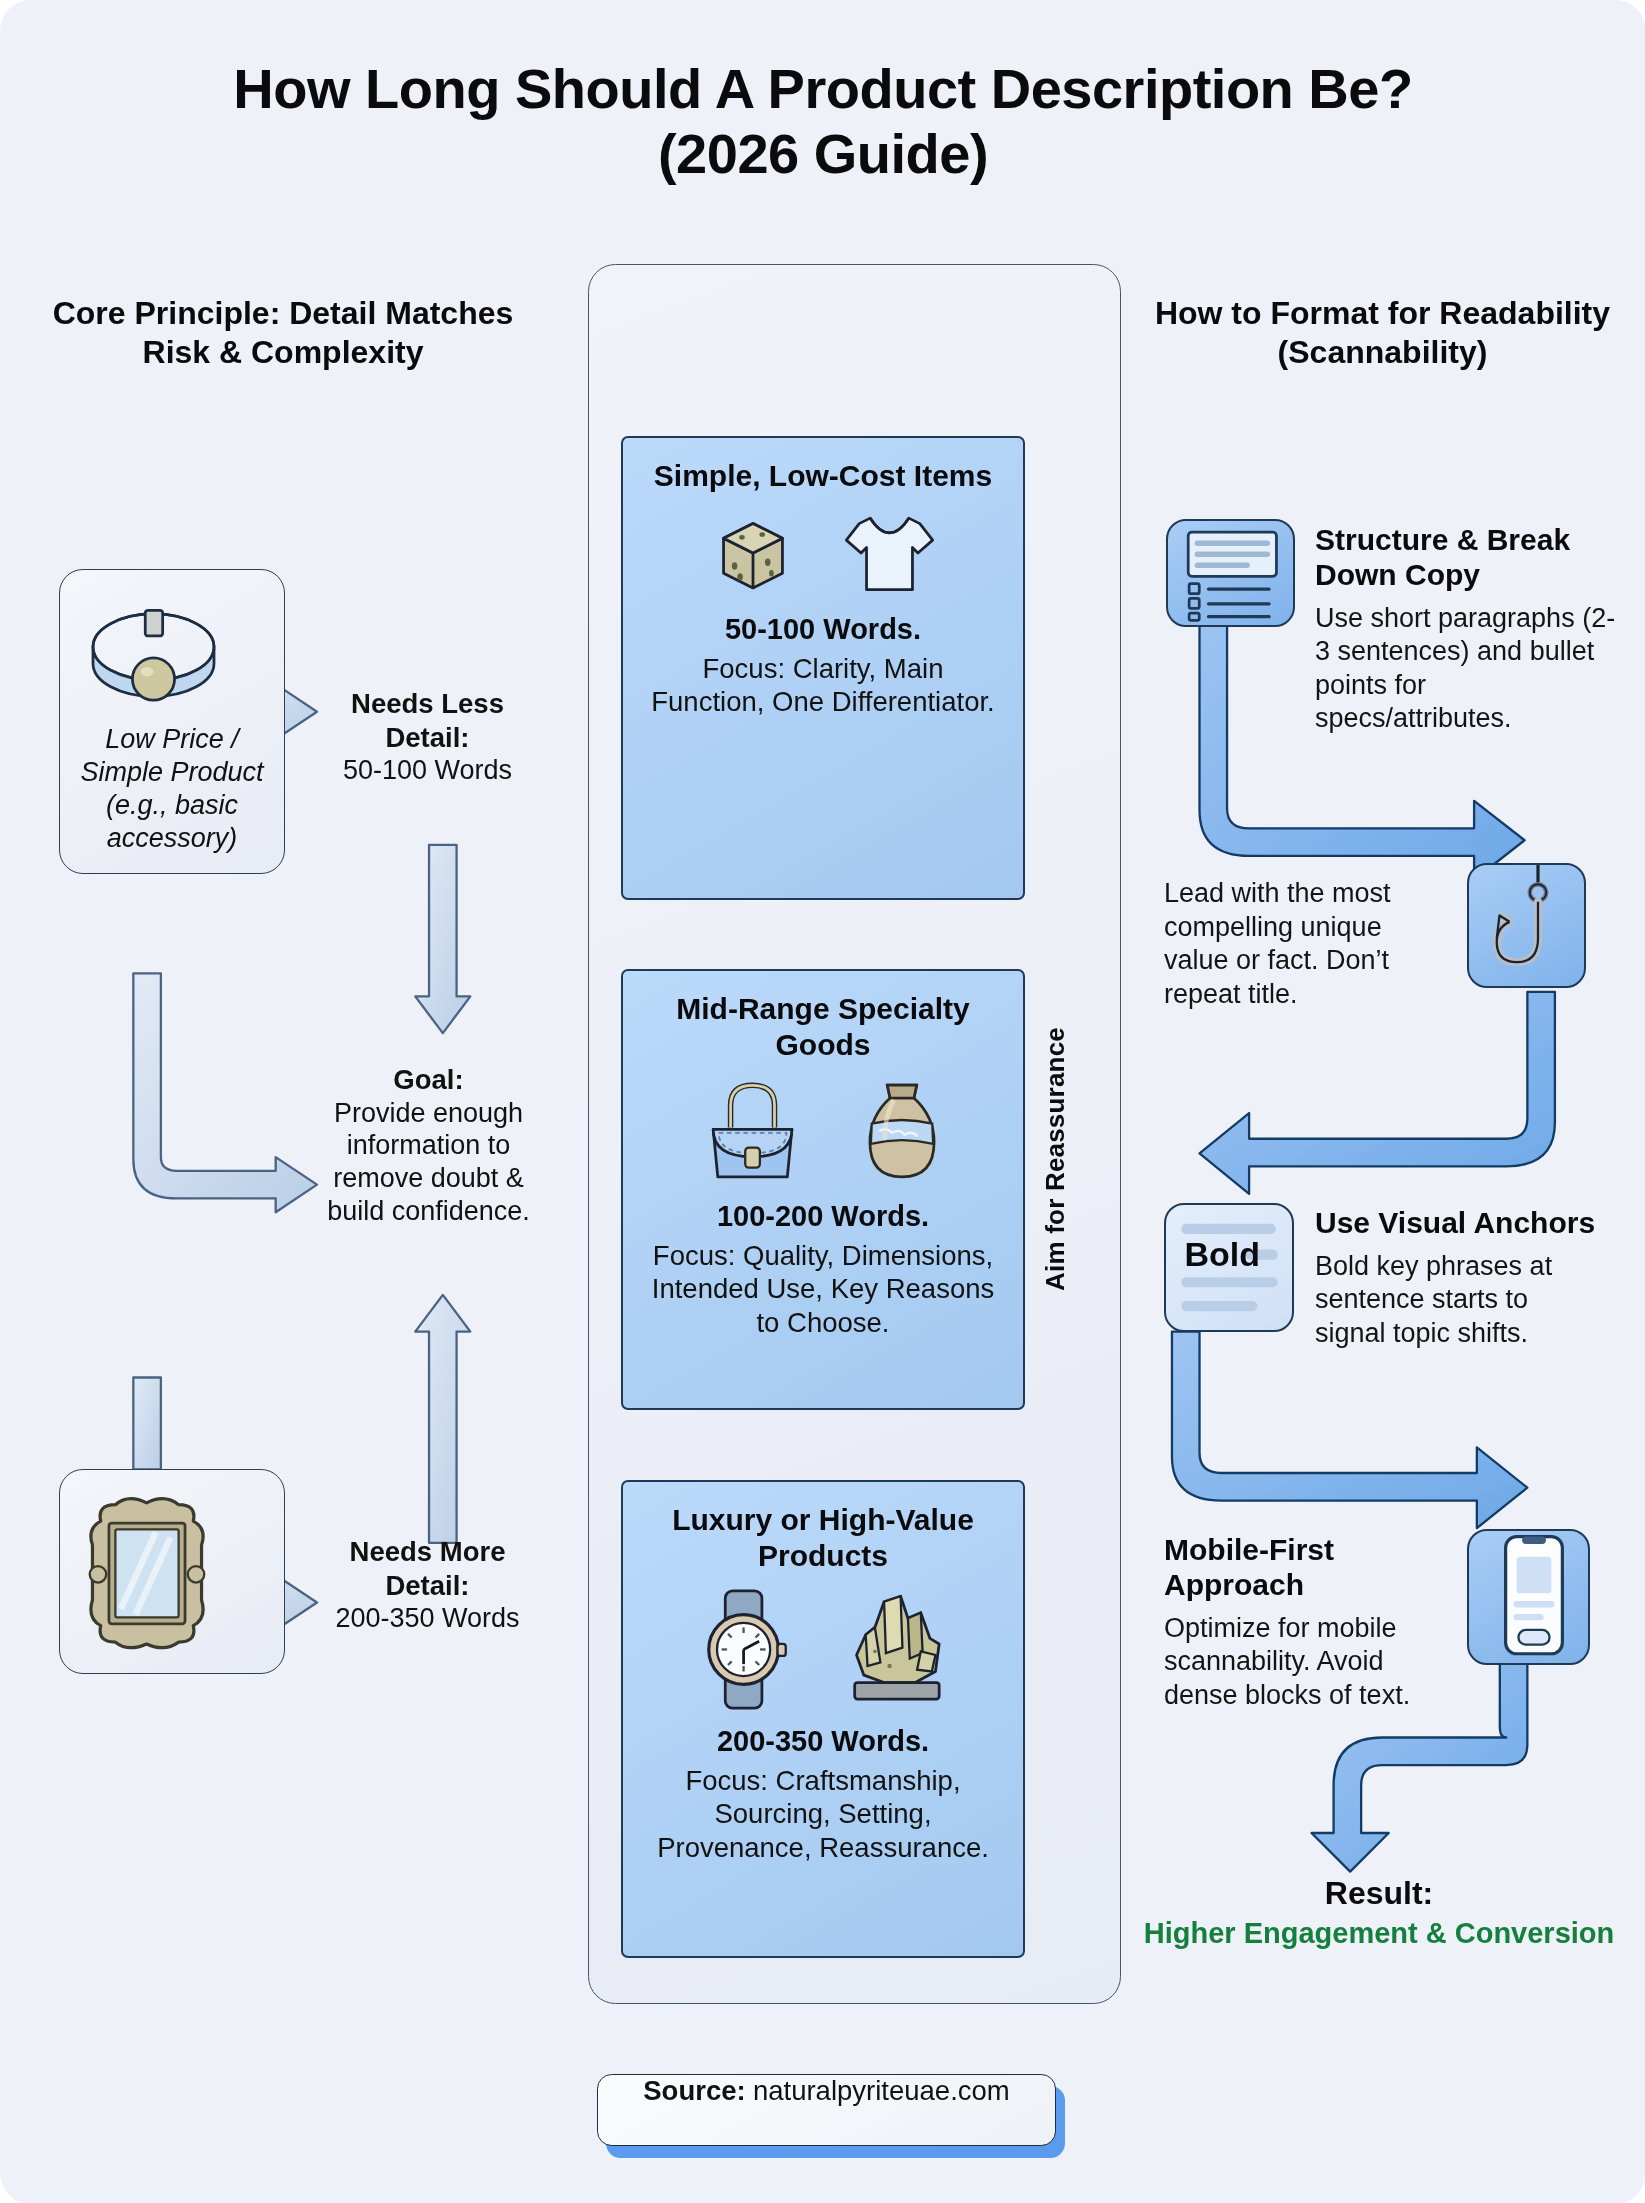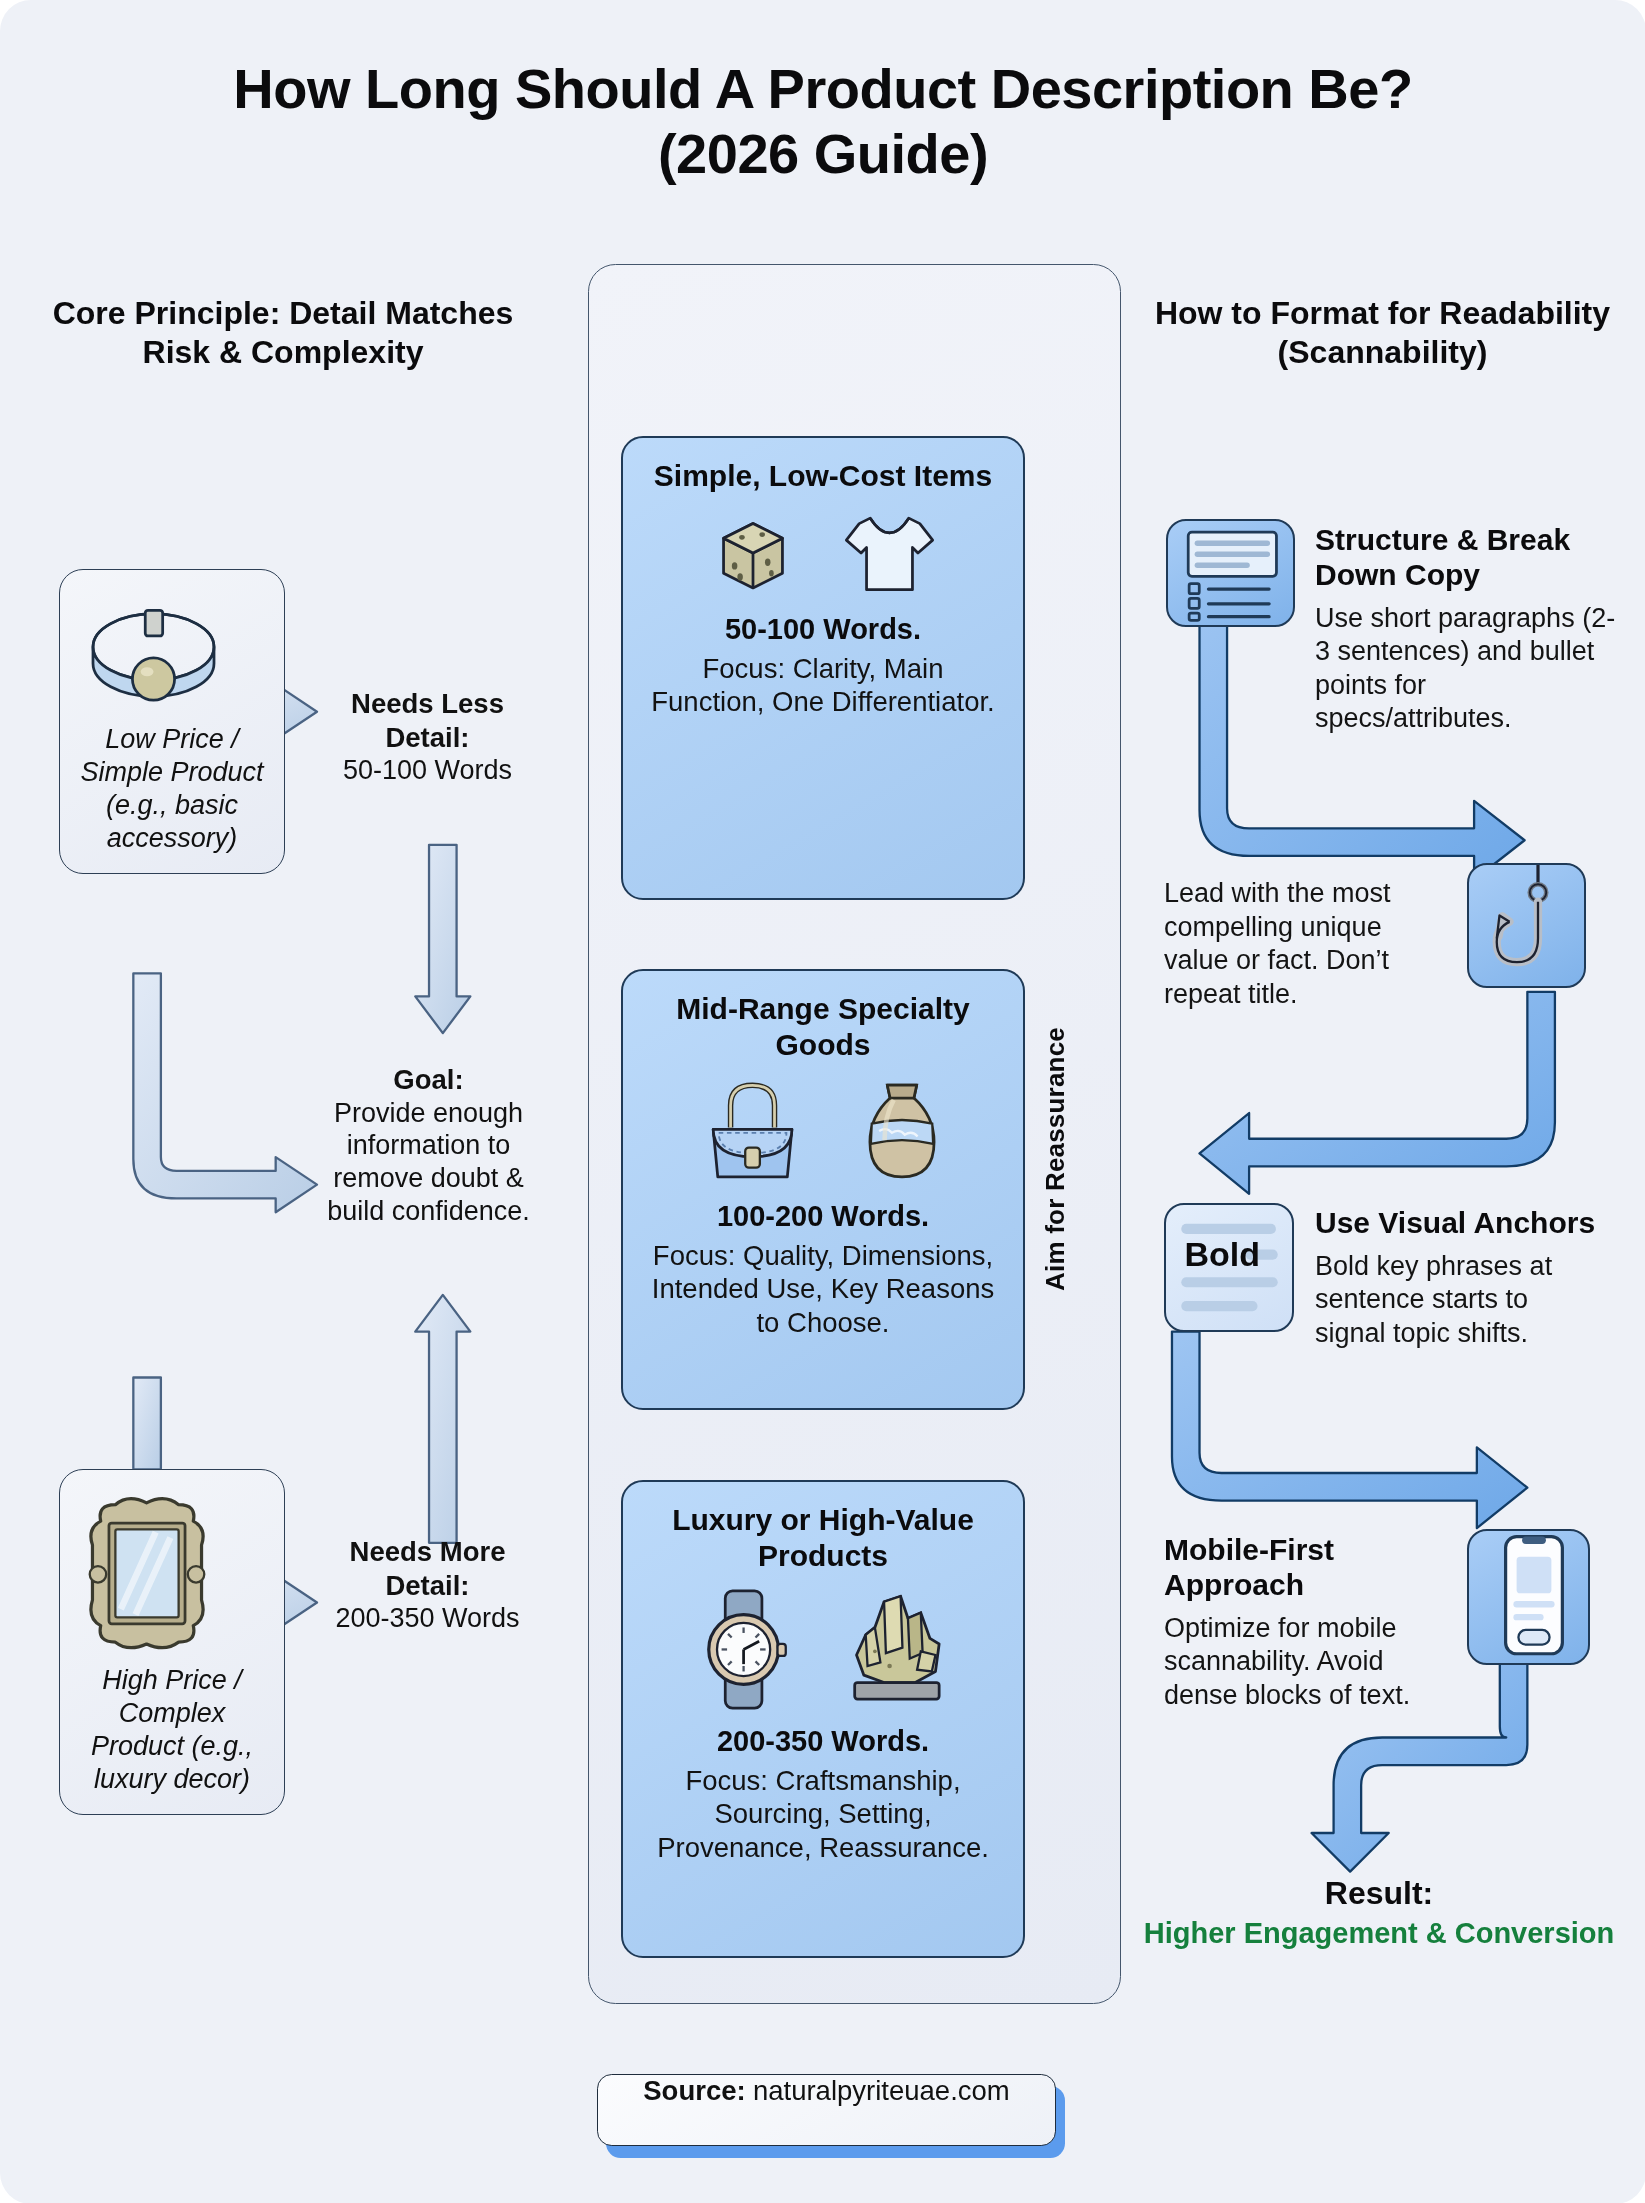--- a/index.html
+++ b/index.html
@@ -38,21 +38,21 @@
     font-size: 32px;
     line-height: 1.22;
   }
   #head-left  { left: 26px;   top: 294px;  width: 514px; }
   #head-mid   { left: 606px;  top: 303px;  width: 432px; }
   #head-right { left: 1130px; top: 294px;  width: 505px; }
   .blue-card {
     position: absolute;
     background: linear-gradient(150deg,#bcdafa 0%,#a3c8f0 100%);
     border: 2.3px solid #1f3a57;
-    border-radius: 22px;
+    border-radius: 7px;
     box-sizing: border-box;
     text-align: center;
   }
   .mid-container {
     position: absolute;
     left: 588px; top: 264px;
     width: 533px; height: 1038px;
     background: linear-gradient(160deg,#f1f3f9 0%,#e7ebf4 100%);
     border: 1.8px solid #44566c;
     border-radius: 27.5px;
@@ -246,21 +246,20 @@
       <path d="M32 34 Q28 16 48 16 Q62 4 82 14 Q102 4 117 16 Q137 16 133 34
                Q148 42 142 60 L142 120 Q148 140 133 148 Q137 166 117 166
                Q102 177 82 168 Q62 177 48 166 Q28 166 32 148 Q17 140 23 120
                L23 60 Q17 42 32 34 Z" fill="#c8c0a0" stroke="#3a3a2e" stroke-width="3.5" stroke-linejoin="round"></path>
       <rect x="41" y="36" width="83" height="110" rx="3" fill="#b7ae8c" stroke="#3a3a2e" stroke-width="3"></rect>
       <rect x="48" y="43" width="69" height="96" rx="2" fill="#cfe2f2" stroke="#3a3a2e" stroke-width="2.5"></rect>
       <path d="M54 130 L92 46 M70 136 L108 52" stroke="#ffffff" stroke-width="7" opacity="0.55"></path>
       <circle cx="29" cy="92" r="9" fill="#c8c0a0" stroke="#3a3a2e" stroke-width="2.5"></circle>
       <circle cx="136" cy="92" r="9" fill="#c8c0a0" stroke="#3a3a2e" stroke-width="2.5"></circle>
     </svg>
-    <div class="lc-label">High Price / Complex Product (e.g., luxury decor)</div>
   </div>
 
   <div class="side-text" style="left:331px; top:687px; width:193px;">
     <b>Needs Less Detail:</b>
     <span>50-100 Words</span>
   </div>
 
   <div class="side-text" style="left:323px; top:1063px; width:211px;">
     <b>Goal:</b>
     <span>Provide enough information to remove doubt &amp; build confidence.</span>

